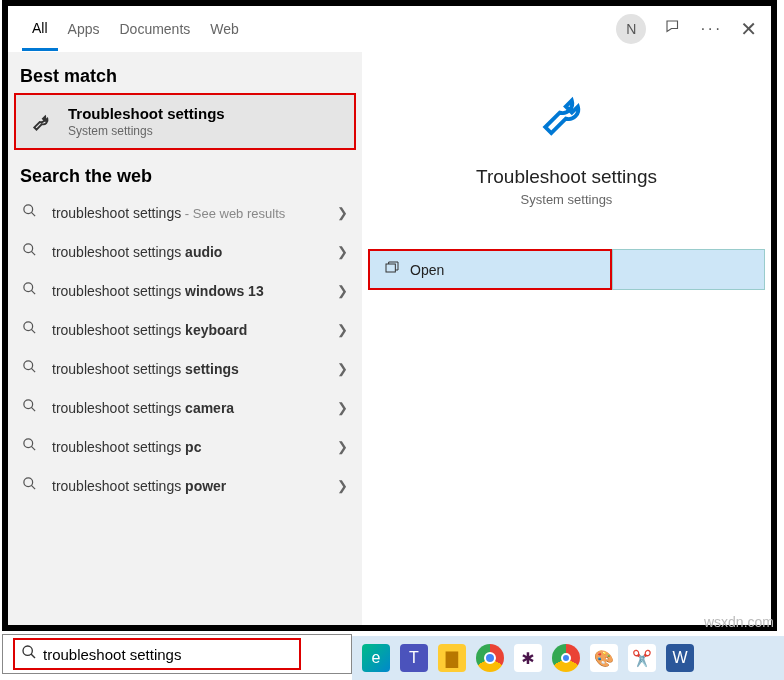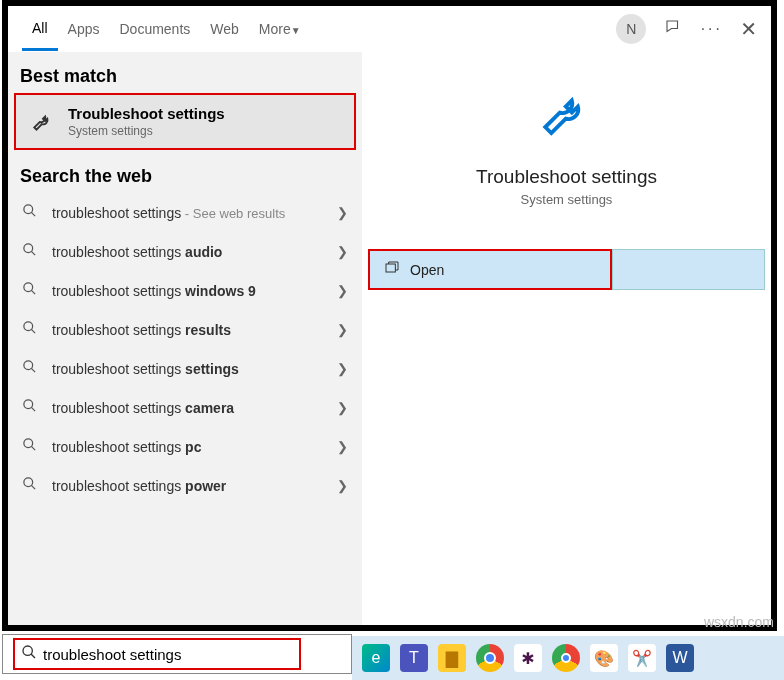--- a/index.html
+++ b/index.html
@@ -45,21 +45,20 @@
   </style>
 </head>
 <body>
 
 <div class="main">
   <div class="tabs">
     <div class="tab active">All</div>
     <div class="tab">Apps</div>
     <div class="tab">Documents</div>
     <div class="tab">Web</div>
-    <div class="tab"><span>More</span> <span class="more-chev">▼</span></div>
     <div class="tabs-right">
       <div class="avatar">N</div>
       <div class="icon-btn">
         <svg width="18" height="18" viewBox="0 0 24 24" fill="none" stroke="#555" stroke-width="1.5">
             <path d="M4 4h14v10H10l-6 4V4z"></path>
           </svg>
       </div>
       <div class="icon-btn ellipsis">···</div>
       <div class="icon-btn close">✕</div>
     </div>
@@ -102,31 +101,31 @@
     <span class="web-text">troubleshoot settings <b>audio</b><span class="suffix"></span></span>
     <span class="chev">❯</span>
           </div>
           <div class="web-item">
     <span class="search-sm">
       <svg width="15" height="15" viewBox="0 0 24 24" fill="none" stroke="#555" stroke-width="2">
                 <circle cx="10" cy="10" r="7"></circle>
                 <line x1="15" y1="15" x2="21" y2="21"></line>
               </svg>
     </span>
-    <span class="web-text">troubleshoot settings <b>windows 9</b><span class="suffix"></span></span>
-    <span class="chev">❯</span>
-          </div>
-          <div class="web-item">
-    <span class="search-sm">
-      <svg width="15" height="15" viewBox="0 0 24 24" fill="none" stroke="#555" stroke-width="2">
-                <circle cx="10" cy="10" r="7"></circle>
-                <line x1="15" y1="15" x2="21" y2="21"></line>
-              </svg>
-    </span>
-    <span class="web-text">troubleshoot settings <b>results</b><span class="suffix"></span></span>
+    <span class="web-text">troubleshoot settings <b>windows 13</b><span class="suffix"></span></span>
+    <span class="chev">❯</span>
+          </div>
+          <div class="web-item">
+    <span class="search-sm">
+      <svg width="15" height="15" viewBox="0 0 24 24" fill="none" stroke="#555" stroke-width="2">
+                <circle cx="10" cy="10" r="7"></circle>
+                <line x1="15" y1="15" x2="21" y2="21"></line>
+              </svg>
+    </span>
+    <span class="web-text">troubleshoot settings <b>keyboard</b><span class="suffix"></span></span>
     <span class="chev">❯</span>
           </div>
           <div class="web-item">
     <span class="search-sm">
       <svg width="15" height="15" viewBox="0 0 24 24" fill="none" stroke="#555" stroke-width="2">
                 <circle cx="10" cy="10" r="7"></circle>
                 <line x1="15" y1="15" x2="21" y2="21"></line>
               </svg>
     </span>
     <span class="web-text">troubleshoot settings <b>settings</b><span class="suffix"></span></span>

